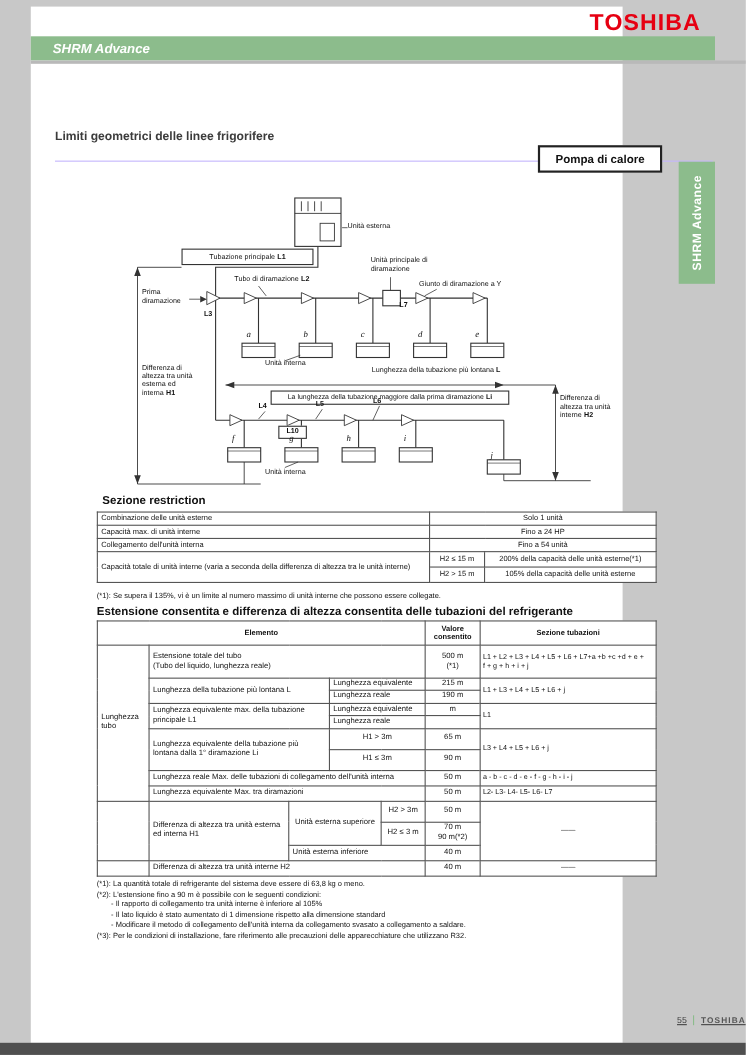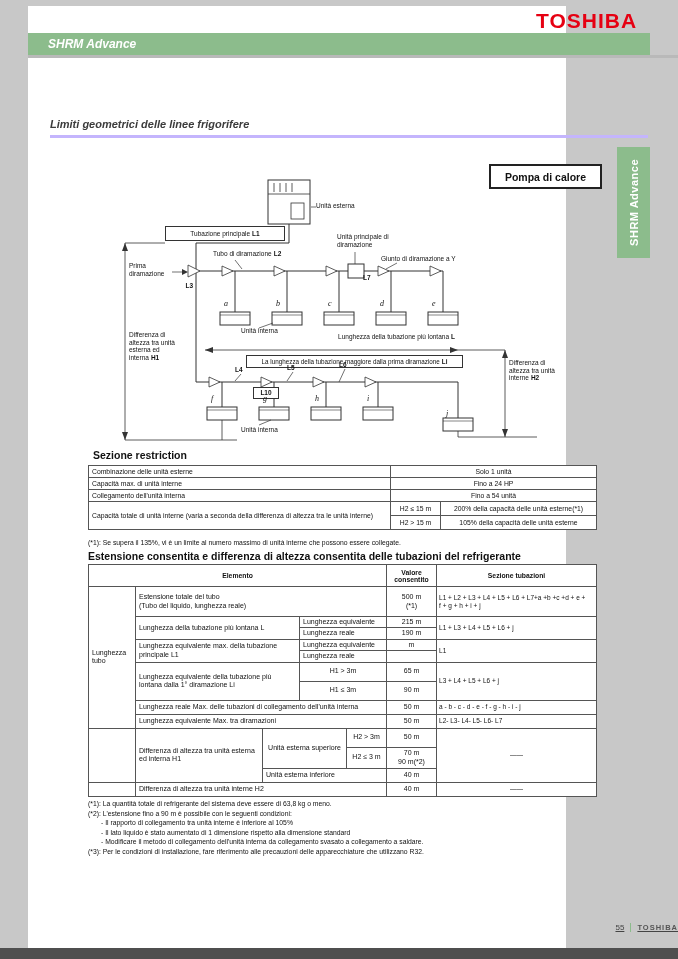--- a/index.html
+++ b/index.html
@@ -8,22 +8,22 @@
   .page { position:absolute; left:28px; top:6px; width:538px; height:942px; background:#fff; }
   .bottom-bar { position:absolute; left:0; top:948px; width:678px; height:11px; background:#4f4f4f; }
 
   .brand-logo { position:absolute; left:508px; top:3px; font-size:21px; font-weight:bold; color:#e60012; letter-spacing:1px; }
   .green-banner { position:absolute; left:0; top:27px; width:622px; height:22px; background:#8cbc8c; }
   .banner-title { color:#fff; font-style:italic; font-weight:bold; font-size:12px; line-height:22px; padding-left:20px; }
   .banner-line { position:absolute; left:0; top:49px; width:650px; height:3px; background:#b9b9b9; }
   .side-tab { position:absolute; left:617px; top:147px; width:33px; height:111px; background:#8cbc8c; display:flex; align-items:center; justify-content:center; }
   .side-tab-text { writing-mode:vertical-rl; transform:rotate(180deg); color:#fff; font-weight:bold; font-size:11px; letter-spacing:0.5px; }
 
-  .section-title { position:absolute; left:22px; top:112px; width:598px; font-size:11px; font-weight:bold; color:#3c3c3c; padding-bottom:5px; border-bottom:3px solid #c4b5fd;font-style:italic; }
-  .mode-box { position:absolute; left:461px; top:126px; width:113px; height:25px; border:2px solid #222; display:flex; align-items:center; justify-content:center; font-size:10.5px; font-weight:bold; color:#111; background:#fff;margin-top:32px; }
+  .section-title { position:absolute; left:22px; top:112px; width:598px; font-size:11px; font-weight:bold; color:#3c3c3c; padding-bottom:16px; border-bottom:1px solid #c4b5fd; }
+  .mode-box { position:absolute; left:461px; top:126px; width:113px; height:25px; border:2px solid #222; display:flex; align-items:center; justify-content:center; font-size:10.5px; font-weight:bold; color:#111; background:#fff; }
 
   .diagram { position:absolute; left:57px; top:159px; width:500px; height:300px; }
   .diagram svg { position:absolute; left:0; top:0; }
   .dlabel { position:absolute; font-size:6.5px; line-height:1.18; color:#111; white-space:nowrap; }
   .dlabel .id { margin-left:2px; font-weight:bold; }
   .dbox { border:1px solid #333; background:#fff; text-align:center; white-space:nowrap; }
   .bold { font-weight:bold; }
   .rt { text-align:right; }
   .ltr { font-family:"Liberation Serif", serif; font-style:italic; font-size:8px; }
 

